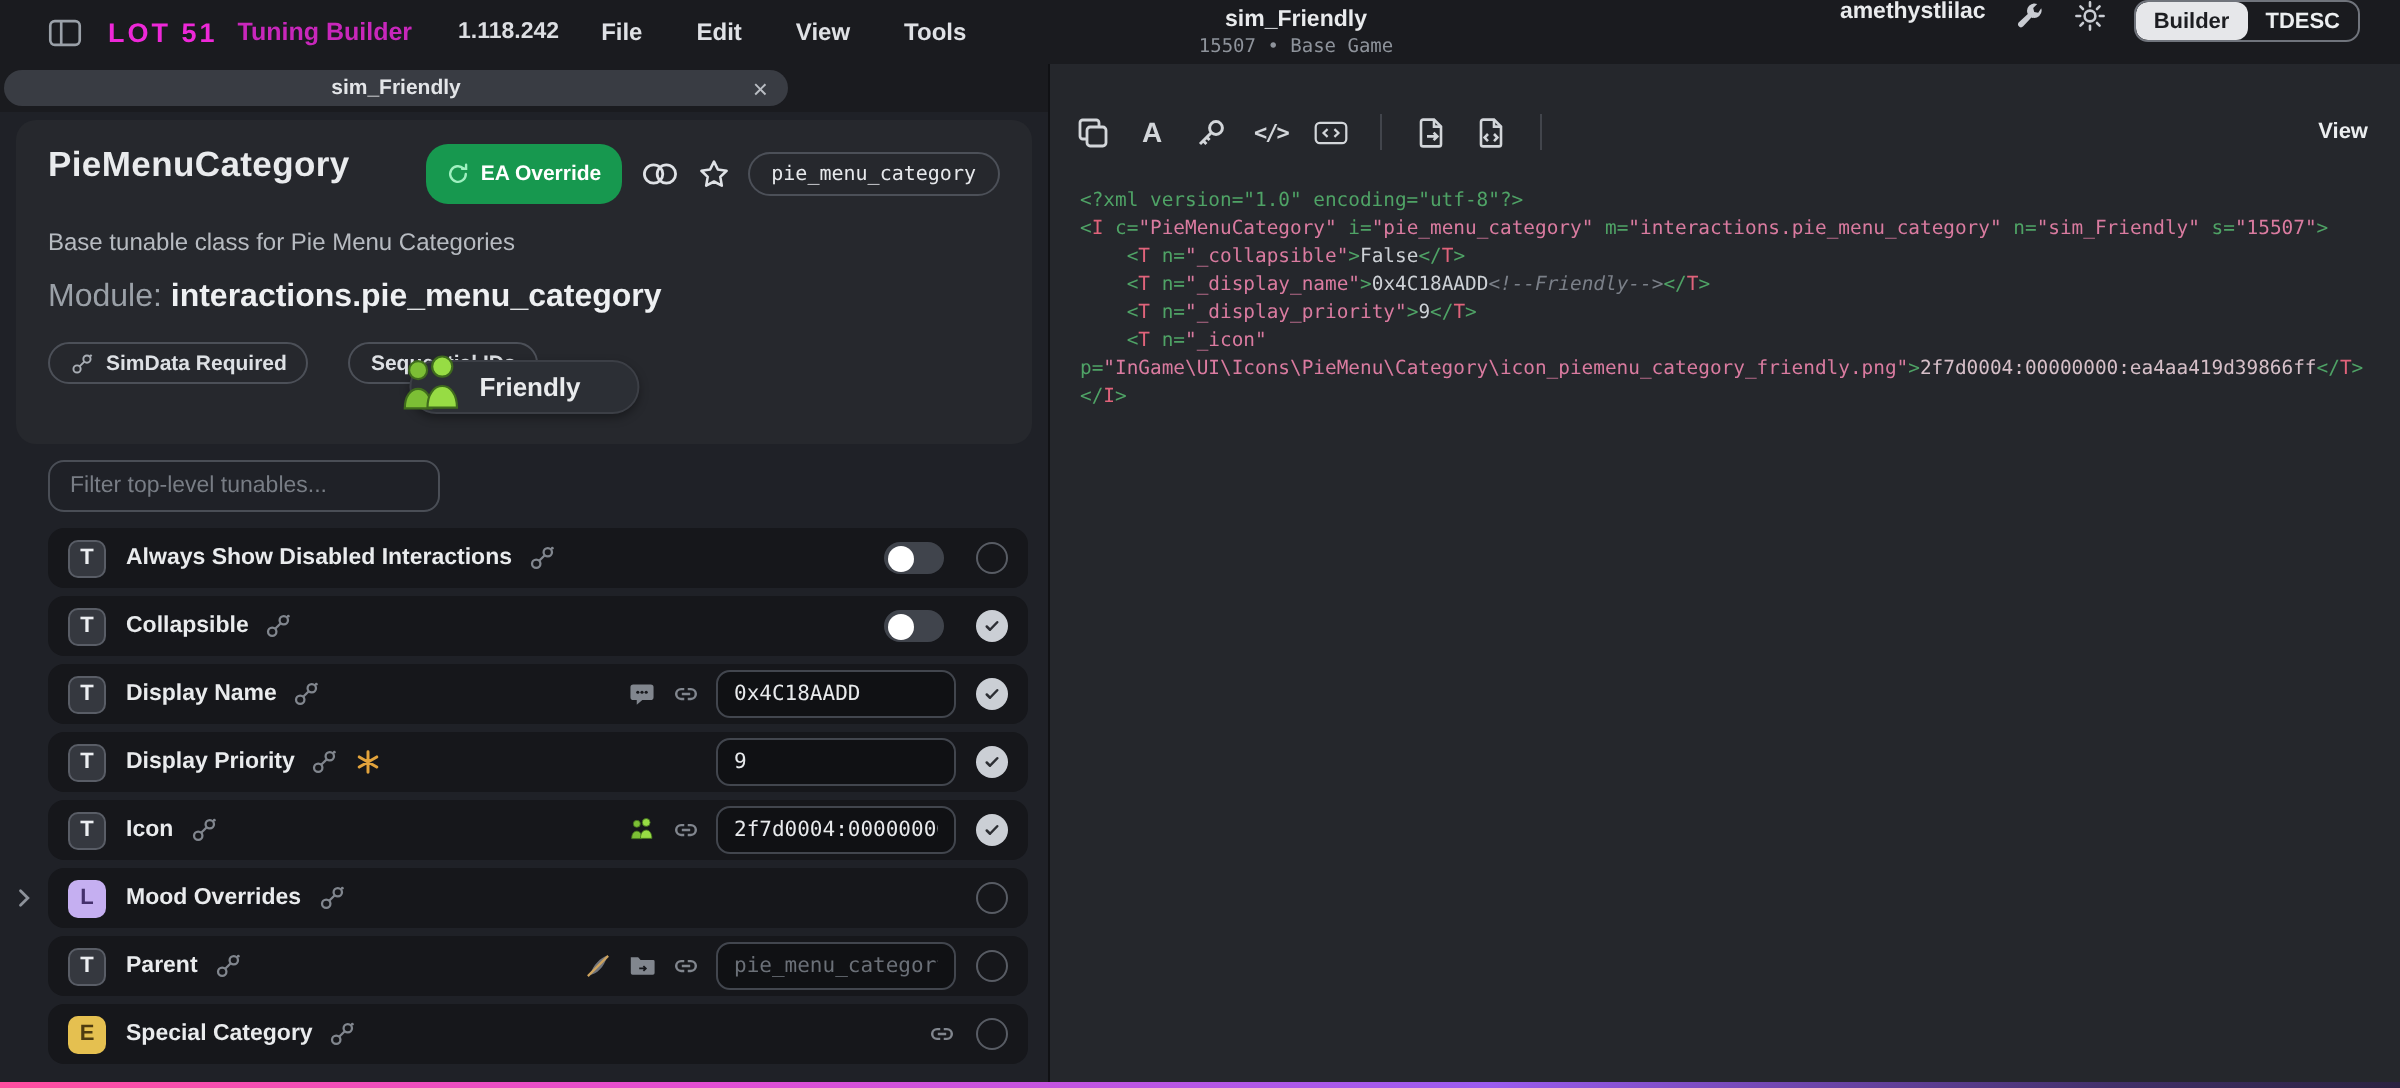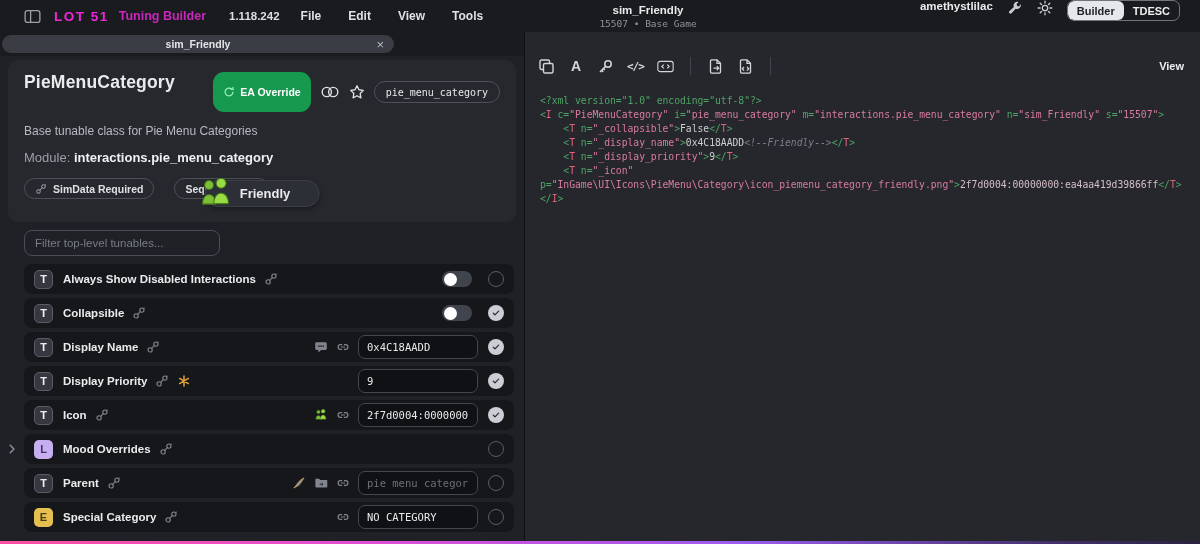--- a/index.html
+++ b/index.html
@@ -31,27 +31,27 @@
   
   .left-panel{position:absolute;top:32px;left:0;width:524px;height:512px;background:#1f2127}
   .tabbar{position:relative;height:24px;background:#1a1b1f}
   .tab{position:absolute;left:2px;top:3px;width:392px;height:18px;background:#393c43;border-radius:9px;display:flex;align-items:center;justify-content:center}
   .tab-label{font-size:10.5px;font-weight:600;color:#e3e5e8}
   .tab-close{position:absolute;right:10px;top:0;height:18px;display:flex;align-items:center;font-size:13px;color:#b9bdc3;cursor:default}
   .card{position:absolute;left:8px;top:28px;width:508px;height:162px;background:#26282d;border-radius:10px;padding:12px 16px}
   .card-head{display:flex;align-items:flex-start}
   .card-title{font-size:17.5px;font-weight:700;letter-spacing:.2px}
   .head-right{margin-left:auto;display:flex;align-items:center;gap:9px}
-  .ea-badge{display:flex;align-items:center;gap:5px;background:#17984f;border-radius:11px;height:40px;padding:0 10px;font-size:10.5px;font-weight:700;color:#fff}
+  .ea-badge{display:flex;align-items:center;gap:5px;background:#17984f;border-radius:11px;height:30px;padding:0 10px;font-size:10.5px;font-weight:700;color:#fff}
   .ea-badge .icon{width:12px;height:12px;color:#9ff0c0}
   .rings-icon{width:20px;height:14px;color:#dfe2e6}
   .star-icon{width:16px;height:16px;color:#dfe2e6}
   .class-chip{height:22px;border:1px solid #4c5058;border-radius:11px;display:flex;align-items:center;padding:0 11px;font-family:"DejaVu Sans Mono",monospace;font-size:10px;color:#e6e8eb}
   .card-desc{margin-top:12px;font-size:12px;color:#b7bbc1}
-  .card-module{margin-top:12px;font-size:13px;color:#9aa0a7}
+  .card-module{margin-top:12px;font-size:16px;color:#9aa0a7}
   .card-module b{color:#eef0f2;font-weight:700}
   .chip-row{margin-top:13px;display:flex;gap:20px}
   .chip{height:21px;border:1px solid #4c5058;border-radius:11px;display:flex;align-items:center;gap:6px;padding:0 10px;font-size:10.5px;font-weight:600;color:#dde0e4}
   .chip .icon{width:12px;height:12px;color:#a9aeb5}
   .cat-pill{position:absolute;left:50%;top:120px;transform:translateX(-50%);height:27px;background:#2c2f35;border:1px solid #3c3f46;border-radius:14px;display:flex;align-items:center;padding:0 28px 0 34px;box-shadow:0 2px 5px rgba(0,0,0,.35)}
   .cat-pill .people-lg{position:absolute;left:-8px;top:-6px;width:36px;height:36px}
   .cat-pill-label{font-size:13px;font-weight:700}
   .filter{position:absolute;left:24px;top:198px;width:196px;height:26px;background:transparent;border:1px solid #4a4e56;border-radius:8px;color:#e8eaec;font-size:11.5px;padding:0 10px;font-family:"Liberation Sans",sans-serif;outline:none}
   .filter::placeholder{color:#787d85}
 
@@ -403,21 +403,20 @@
             <path d="M6.4 9.6l3.2-3.2"></path>
             <circle cx="13.9" cy="2.4" r="0.8" fill="currentColor" stroke="none"></circle>
           </svg>
         </span>
         <span class="spacer"></span>
         <span class="icon icon-sm">
           <svg viewBox="0 0 16 16" fill="none" stroke="currentColor" stroke-width="1.4">
             <path d="M7 5.2H5.2a2.8 2.8 0 000 5.6H7M9 5.2h1.8a2.8 2.8 0 010 5.6H9M5.6 8h4.8"></path>
           </svg>
         </span>
-        <input class="row-input" value="NO_CATEGORY" style="">
         <span class="status unchecked"></span>
       </div>
     </div>
 </div>
 
 <div class="right-panel">
   <div class="code-toolbar">
 
     <span class="icon ct-icon">
         <svg viewBox="0 0 17 17" fill="none" stroke="currentColor" stroke-width="1.4">

